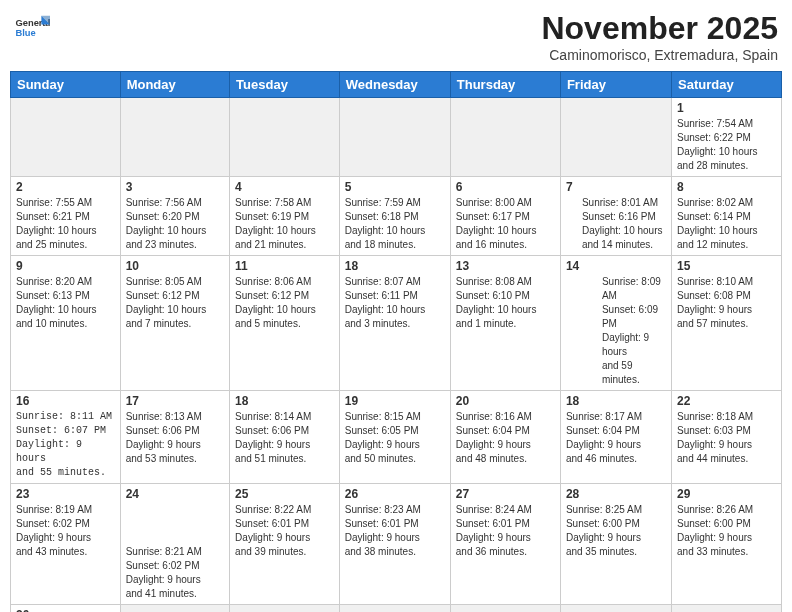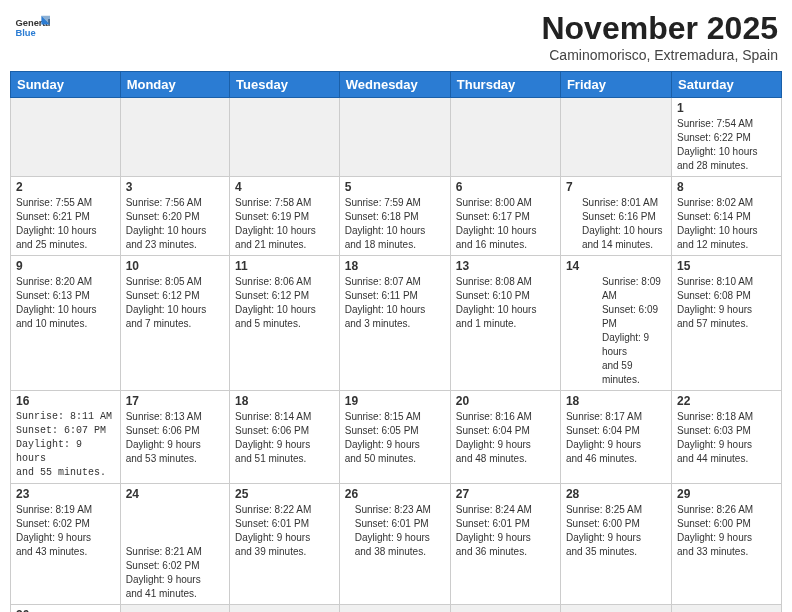--- a/index.html
+++ b/index.html
@@ -293,21 +293,21 @@
         </td>
         <td>
           <span class="day-number">25</span>
           <div class="day-info" style="white-space: pre-line;">Sunrise: 8:22 AM
 Sunset: 6:01 PM
 Daylight: 9 hours
 and 39 minutes.</div>
         </td>
         <td>
           <span class="day-number">26</span>
-          <div class="day-info" style="white-space: pre-line; margin-left: 10px;">Sunrise: 8:23 AM
+          <div class="day-info" style="white-space: pre-line;">Sunrise: 8:23 AM
 Sunset: 6:01 PM
 Daylight: 9 hours
 and 38 minutes.</div>
         </td>
         <td>
           <span class="day-number">27</span>
           <div class="day-info" style="white-space: pre-line;">Sunrise: 8:24 AM
 Sunset: 6:01 PM
 Daylight: 9 hours
 and 36 minutes.</div>

